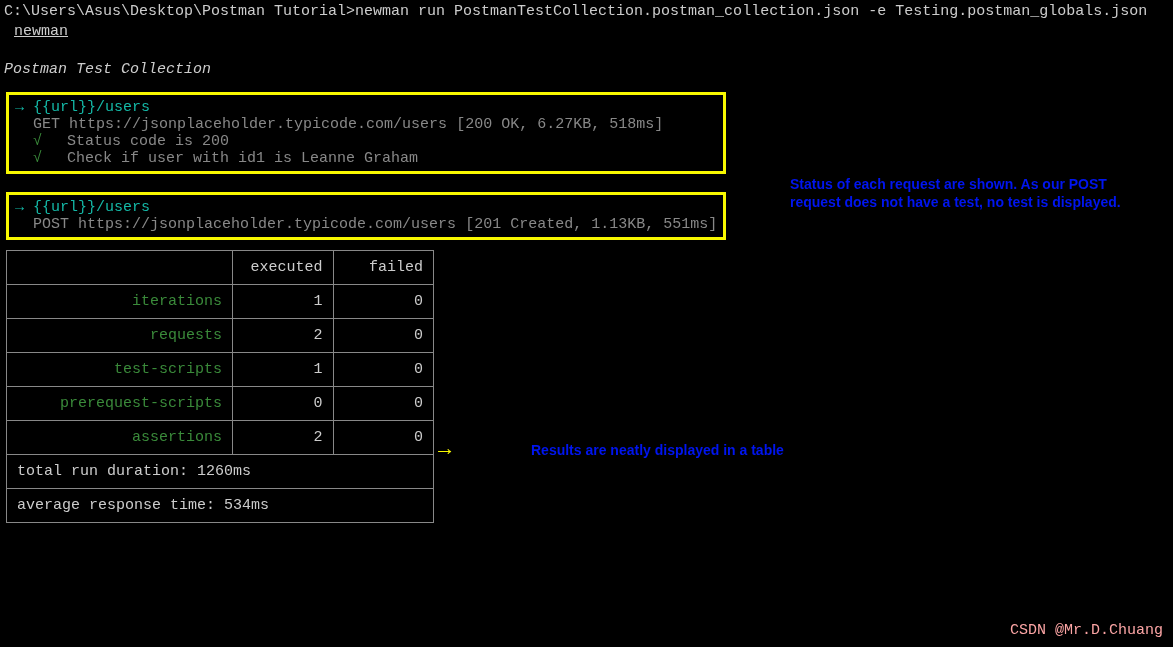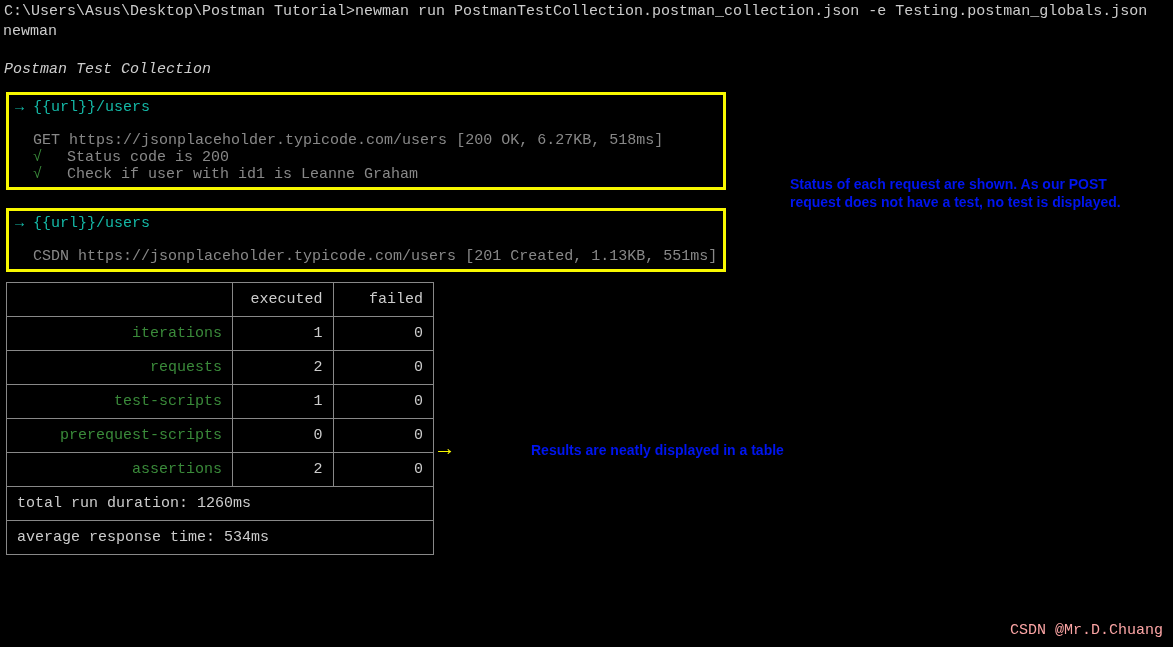--- a/index.html
+++ b/index.html
@@ -21,42 +21,42 @@
       padding: 0;
     }
     .prompt-line {
       color: #ccc;
       white-space: pre-wrap;
       line-height: 20px;
       padding: 2px 4px 0 4px;
     }
     .newman-line {
       color: #ccc;
-      padding: 0 3px;
+      padding: 0 14px;
       line-height: 20px;
+      text-decoration: underline;
     }
     .section-title {
       color: #ccc;
       padding: 18px 4px 8px 4px;
       line-height: 20px;
       font-style: italic;
     }
     .hl-box {
       border: 3px solid #f8f800;
       margin: 4px 6px;
       padding: 4px 6px;
       width: 720px;
     }
     .hl-box .req-line {
       color: #14b8a6;
     }
     .hl-box .url-line {
       color: #888;
       white-space: pre;
-      margin-top: 16px;
     }
     .check {
       color: #3a8a3a;
       display: inline-block;
       width: 16px;
     }
     .test-line {
       color: #888;
       white-space: pre;
     }
@@ -139,21 +139,21 @@
     <div class="req-line">→ {{url}}/users</div>
     <div class="url-line">  <span>GET</span> <span>https://jsonplaceholder.typicode.com/users</span> <span>[200 OK, 6.27KB, 518ms]</span></div>
     <div class="test-line">  <span class="check">√</span>  <span>Status code is 200</span></div>
     <div class="test-line">  <span class="check">√</span>  <span>Check if user with id1 is Leanne Graham</span></div>
   </div>
 
   <div class="spacer"></div>
 
   <div class="hl-box">
     <div class="req-line">→ {{url}}/users</div>
-    <div class="url-line">  <span>CSDN</span> <span>https://jsonplaceholder.typicode.com/users</span> <span>[201 Created, 1.13KB, 551ms]</span></div>
+    <div class="url-line">  <span>POST</span> <span>https://jsonplaceholder.typicode.com/users</span> <span>[201 Created, 1.13KB, 551ms]</span></div>
   </div>
 
   <table class="results">
     <tbody>
         <tr>
       <th class="blank"></th>
       <th>executed</th>
       <th>failed</th>
     </tr>
     <tr>

